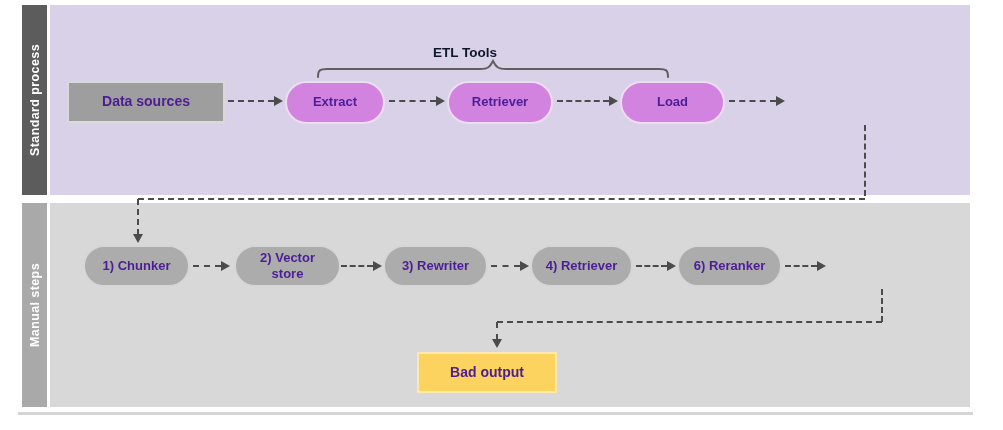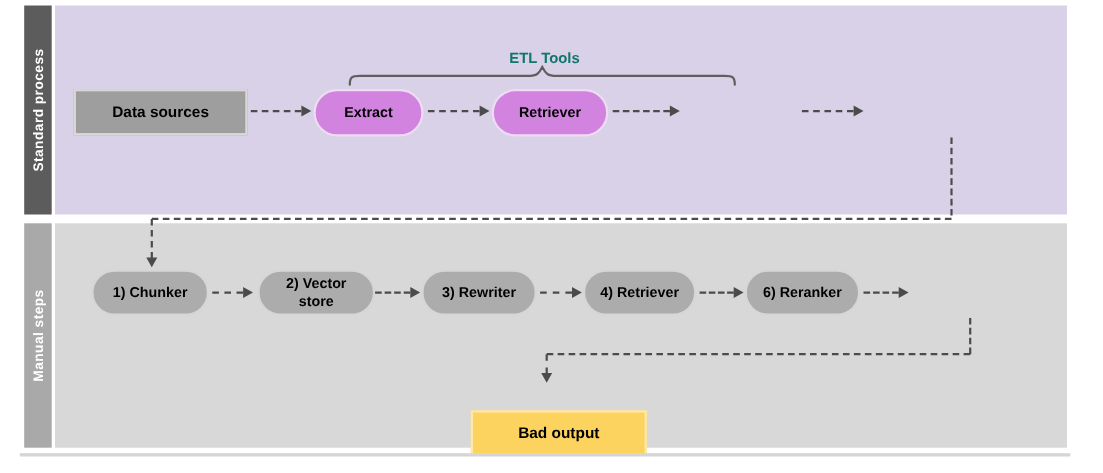--- a/index.html
+++ b/index.html
@@ -7,41 +7,41 @@
   #canvas{position:relative;width:1003px;height:430px;background:#ffffff;overflow:hidden;}
 
   .lane-bar{position:absolute;display:flex;align-items:center;justify-content:center;}
   .lane-bar span{
     writing-mode:vertical-rl;transform:rotate(180deg);
     color:#ffffff;font-weight:bold;font-size:12.5px;letter-spacing:.4px;white-space:nowrap;
   }
   .lane-body{position:absolute;}
 
   .node{position:absolute;display:flex;align-items:center;justify-content:center;
-        color:#000000;font-weight:bold;text-align:center;box-sizing:border-box;line-height:1.25;}
+        color:#4c1d95;font-weight:bold;text-align:center;box-sizing:border-box;line-height:1.25;}
   .rect-node{font-size:14px;border:2px solid #d9d9d9;}
   .pill{border-radius:22px;font-size:13px;}
   .pill-pink{background:#d183df;border:2px solid #eedcf3;}
   .pill-gray{background:#acacac;border:2px solid #d6d6d6;}
   .node-gray{background:#9e9e9e;}
   .node-yellow{background:#fbd35e;border:2px solid #fde9b0;font-size:14px;}
   .wrap-narrow{display:inline-block;max-width:84px;}
   .wrap-mid{display:inline-block;max-width:86px;}
 
   .dash-h{position:absolute;border-top:2px dashed #4b4b4b;height:0;}
   .dash-v{position:absolute;border-left:2px dashed #4b4b4b;width:0;}
   .ah-r{position:absolute;width:0;height:0;
         border-top:5px solid transparent;border-bottom:5px solid transparent;
         border-left:9px solid #4b4b4b;}
   .ah-d{position:absolute;width:0;height:0;
         border-left:5px solid transparent;border-right:5px solid transparent;
         border-top:9px solid #4b4b4b;}
 
-  .etl-label{position:absolute;left:433px;top:45px;width:124px;text-align:center;
-             color:#0f766e;font-weight:bold;font-size:13.5px;}
+  .etl-label{position:absolute;left:433px;top:45px;width:124px;
+             color:#0f172a;font-weight:bold;font-size:13.5px;}
   .brace{position:absolute;left:310px;top:44px;}
   .divider{position:absolute;left:18px;top:412px;width:955px;height:3px;background:#d5d5d5;}
 </style>
 </head>
 <body>
 
 <div id="canvas">
 
   <div class="lane-bar" style="left:22px;top:5px;width:25px;height:190px;background:#5c5c5c;">
     <span>Standard process</span>
@@ -60,37 +60,40 @@
 
   <div class="node rect-node node-gray" style="left:67px;top:81px;width:158px;height:42px;">
     <span>Data sources</span>
   </div>
   <div class="node pill pill-pink" style="left:285px;top:81px;width:100px;height:43px;">
     <span>Extract</span>
   </div>
   <div class="node pill pill-pink" style="left:447px;top:81px;width:106px;height:43px;">
     <span>Retriever</span>
   </div>
+  <div class="node pill pill-pink" style="left:620px;top:81px;width:105px;height:43px;">
+    <span>Load</span>
+  </div>
 
   <div class="node pill pill-gray" style="left:83px;top:245px;width:107px;height:42px;">
     <span>1) Chunker</span>
   </div>
   <div class="node pill pill-gray" style="left:234px;top:245px;width:107px;height:42px;">
     <span class="wrap-narrow">2) Vector store</span>
   </div>
   <div class="node pill pill-gray" style="left:383px;top:245px;width:105px;height:42px;">
     <span>3) Rewriter</span>
   </div>
   <div class="node pill pill-gray" style="left:530px;top:245px;width:103px;height:42px;">
     <span>4) Retriever</span>
   </div>
   <div class="node pill pill-gray" style="left:677px;top:245px;width:105px;height:42px;">
     <span>6) Reranker</span>
   </div>
-  <div class="node node-yellow" style="left:428px;top:352px;width:160px;height:41px;margin-top:21px;">
+  <div class="node node-yellow" style="left:417px;top:352px;width:140px;height:41px;">
     <span>Bad output</span>
   </div>
 
   <div class="dash-h" style="left:228px;top:100px;width:46px;"></div>
   <div class="ah-r" style="left:274px;top:96px;"></div>
 
   <div class="dash-h" style="left:389px;top:100px;width:47px;"></div>
   <div class="ah-r" style="left:436px;top:96px;"></div>
 
   <div class="dash-h" style="left:557px;top:100px;width:52px;"></div>

